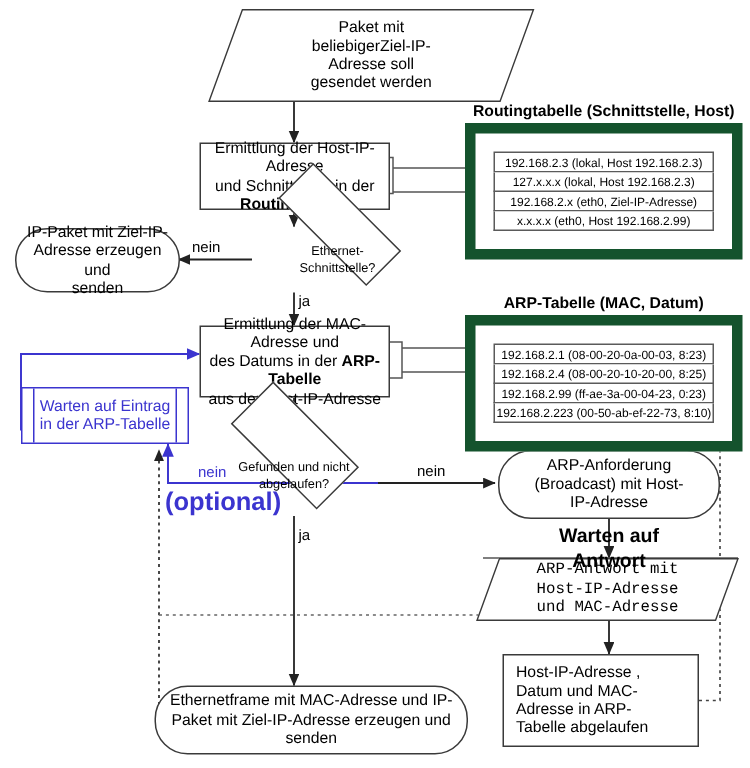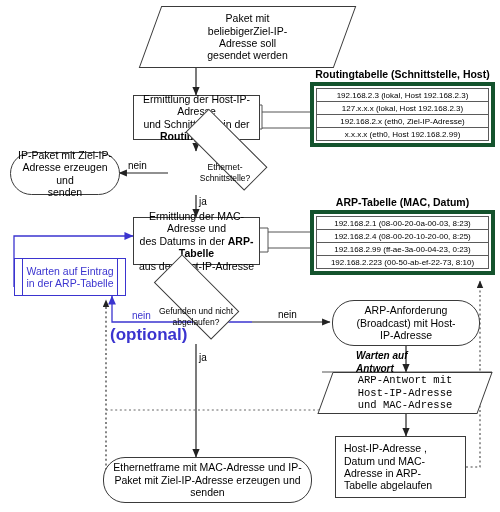--- a/index.html
+++ b/index.html
@@ -98,23 +98,23 @@
   
   .tbl{position:absolute;}
   .tbl .cap{
     font-size:10.5px;
     font-weight:bold;
     text-align:center;
     margin-bottom:2px;
     white-space:nowrap;
   }
   .tbl .frame{
-    border:4px solid #14532d;
-    background:#fff;
-    padding:2px;
+    border:7px solid #14532d;
+    background:#fff;
+    padding:12px;
   }
   .tbl .row{
     border:1px solid #5a5a5a;
     font-size:8px;
     text-align:center;
     padding:2px 1px 1px;
     background:#fff;
     white-space:nowrap;
     overflow:hidden;
   }
@@ -123,21 +123,21 @@
   
   .lbl{
     position:absolute;
     font-size:10px;
     color:#000;
     background:transparent;
     white-space:nowrap;
   }
   .lbl.blue{color:#3b34cf;}
   .lbl.opt{font-size:17px;font-weight:bold;color:#3b34cf;margin-left:44px;}
-  .lbl.ital{font-style:italic;font-weight:bold;font-size:10px;text-align:left;line-height:1.3;}
+  .lbl.ital{font-weight:bold;font-size:13px;text-align:center;line-height:1.3;}
 </style>
 </head>
 <body>
 
 <div id="canvas">
 
   <svg id="wires" viewBox="0 0 500 512">
     <defs>
       <marker id="ah" markerWidth="8" markerHeight="8" refX="6.6" refY="3" orient="auto">
         <path d="M0,0 L7,3 L0,6 z" fill="#222"></path>

